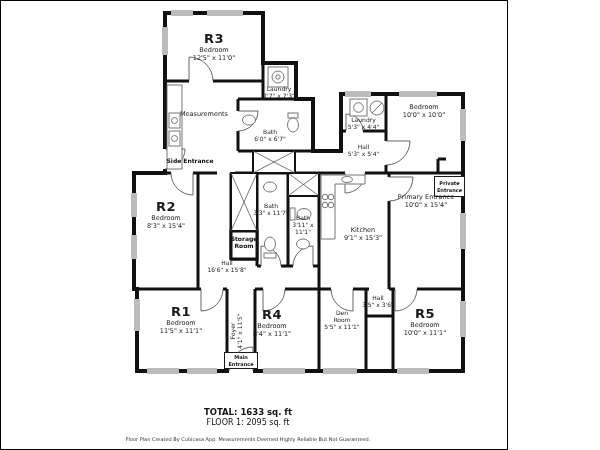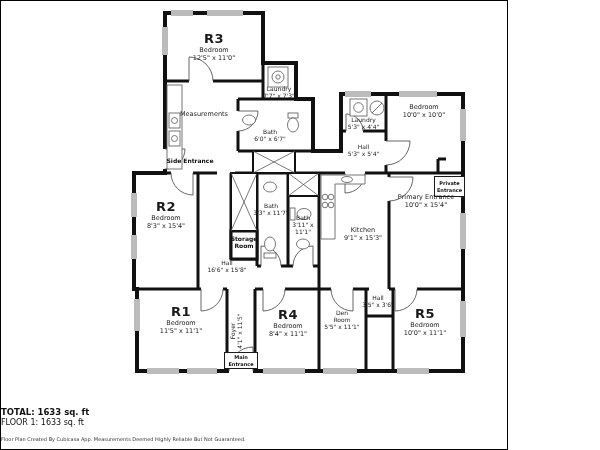--- a/index.html
+++ b/index.html
@@ -7,21 +7,21 @@
   .plan-svg{position:absolute;left:0;top:0;}
   .room-label{position:absolute;text-align:center;color:#1b1b1b;line-height:1.18;pointer-events:none;}
   .code{font-size:13px;font-weight:bold;letter-spacing:.5px;margin-bottom:1px;}
   .type{font-size:6.5px;}
   .dims{font-size:6.5px;}
   .sm .type,.sm .dims{font-size:6px;}
   .type-narrow{display:block;max-width:28px;margin:0 auto;}
   .tag{position:absolute;font-size:6px;font-weight:bold;color:#111;text-align:center;line-height:1.2;}
   .entry-box{position:absolute;border:1px solid #1b1b1b;background:#fff;font-size:5px;font-weight:bold;color:#111;display:flex;align-items:center;justify-content:center;text-align:center;line-height:1.3;box-sizing:border-box;}
   .rot{transform:rotate(-90deg);}
-  .footer{position:absolute;left:0;right:12px;top:406px;color:#111;}
+  .footer{position:absolute;left:0;right:12px;top:406px;text-align:center;color:#111;}
   .footer .total{font-size:8.5px;font-weight:bold;}
   .footer .floor{font-size:8px;margin-top:1px;}
   .footer .disclaimer{font-size:5px;color:#333;margin-top:9px;}
 </style>
 </head>
 <body>
 
 <div class="stage">
 
   <svg class="plan-svg" width="600" height="450" viewBox="0 0 600 450">
@@ -282,21 +282,21 @@
     <div class="dims">11'5" x 11'1"</div>
   </div>
 
   <div class="room-label sm rot" style="left:205px;top:318px;width:70px;height:24px">
     <div class="type">Foyer</div>
     <div class="dims">4'1" x 11'5"</div>
   </div>
 
   <div class="entry-box" style="left:223px;top:351px;width:34px;height:17px">Main Entrance</div>
 
-  <div class="room-label" style="left:242px;top:306px;width:90px">
+  <div class="room-label" style="left:226px;top:306px;width:90px">
     <div class="code">R4</div>
     <div class="type">Bedroom</div>
     <div class="dims">8'4" x 11'1"</div>
   </div>
 
   <div class="room-label sm" style="left:319px;top:308px;width:44px">
     <div class="type type-narrow">Den Room</div>
     <div class="dims">5'5" x 11'1"</div>
   </div>
 
@@ -306,17 +306,17 @@
   </div>
 
   <div class="room-label" style="left:379px;top:305px;width:90px">
     <div class="code">R5</div>
     <div class="type">Bedroom</div>
     <div class="dims">10'0" x 11'1"</div>
   </div>
 
   <div class="footer">
     <div class="total">TOTAL: 1633 sq. ft</div>
-    <div class="floor">FLOOR 1: 1633 sq. ft</div>
+    <div class="floor">FLOOR 1: 2095 sq. ft</div>
     <div class="disclaimer">Floor Plan Created By Cubicasa App. Measurements Deemed Highly Reliable But Not Guaranteed.</div>
   </div>
 
 </div>
 
 </body></html>

